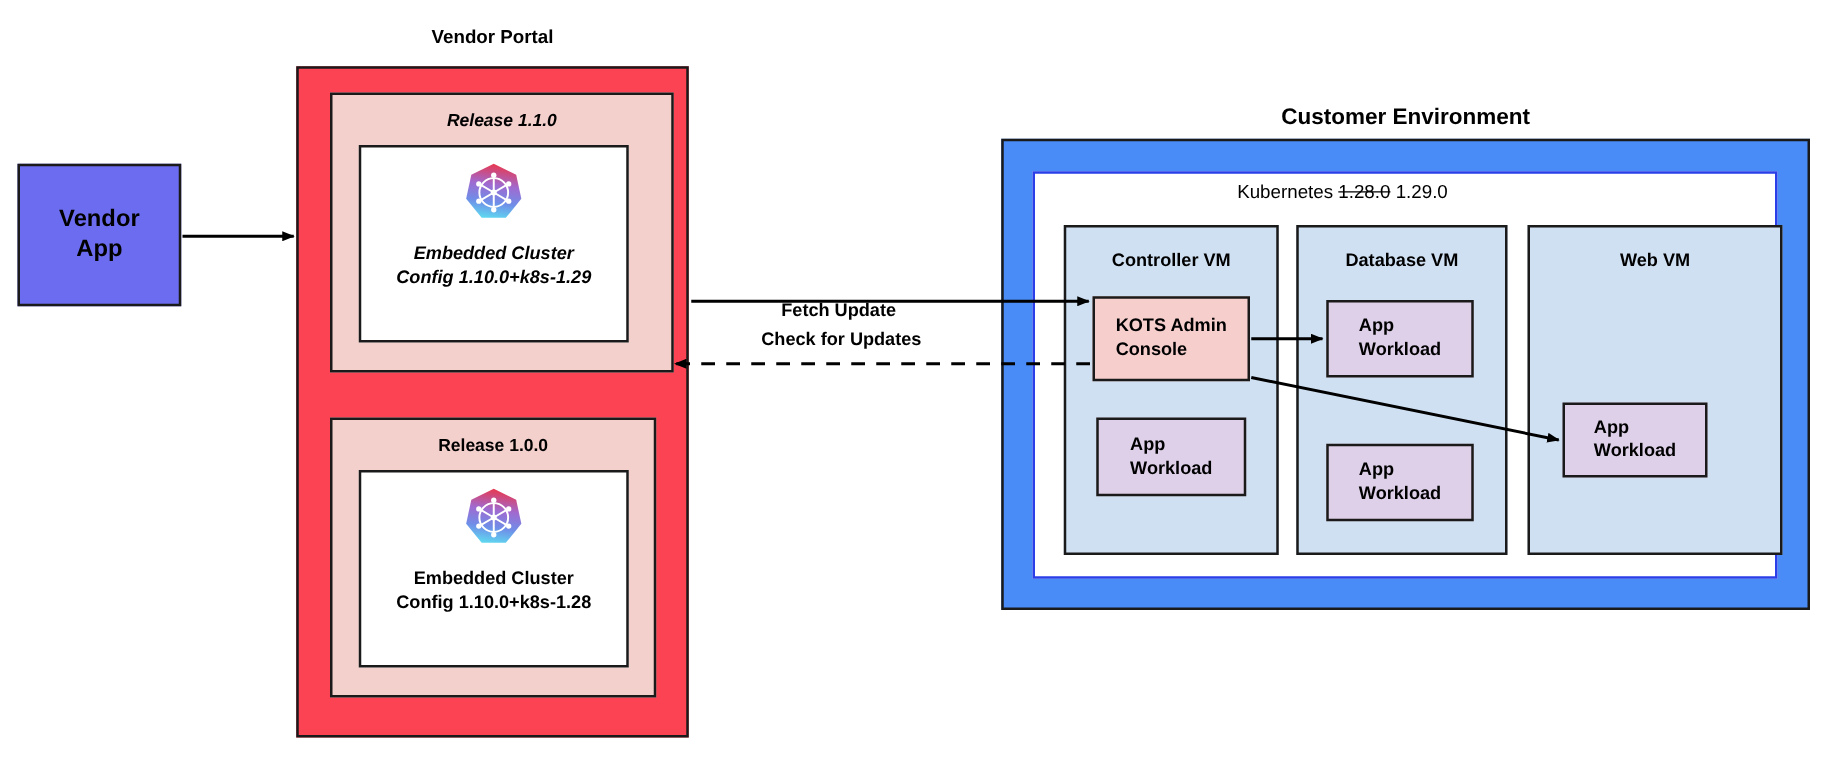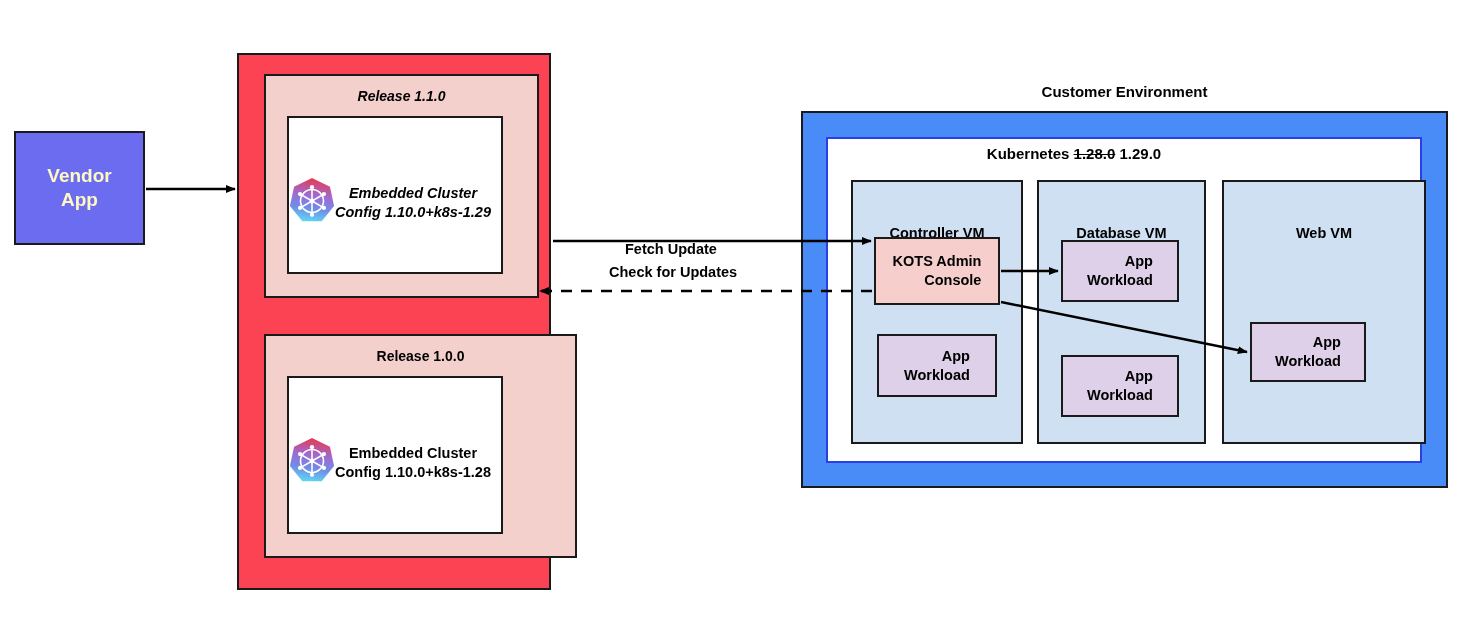--- a/index.html
+++ b/index.html
@@ -24,98 +24,98 @@
     line-height: 1.15;
   }
 
   
   .vendor-app {
     position: absolute;
     left: 14px; top: 131px; width: 131px; height: 114px;
     background: #6c6cf0;
     border: 2px solid #1a1a1a;
     display: flex; align-items: center; justify-content: center;
-    color: #fef9c3; font-weight: bold; font-size: 19px;
+    color: #000000; font-weight: bold; font-size: 19px;
     text-align: center; line-height: 1.25;
   }
 
   
   .portal-title { left: 237px; top: 21px; width: 314px; font-size: 15px; }
   .portal-box {
     position: absolute;
     left: 237px; top: 53px; width: 314px; height: 537px;
     background: #fc4354;
     border: 2px solid #1a1a1a;
   }
   .release-box {
     position: absolute;
     background: #f4d0cd;
     border: 2px solid #1a1a1a;
   }
   .release-1 { left: 264px; top: 74px; width: 275px; height: 224px; font-style: italic; }
-  .release-2 { left: 264px; top: 334px; width: 313px; height: 224px; }
+  .release-2 { left: 264px; top: 334px; width: 261px; height: 224px; }
   .release-title {
     position: absolute; left: 0; right: 0; top: 12px;
     text-align: center; font-weight: bold; font-size: 14px;
   }
   .ec-box {
     position: absolute;
     background: #ffffff;
     border: 2px solid #1a1a1a;
     left: 21px; top: 40px; width: 216px; height: 158px;
-    display: flex; 
+    display: flex; flex-direction: column;
     align-items: center; justify-content: flex-start;
   }
   .k8s-logo { margin-top: 12px; width: 46px; height: 48px; display: block; }
   .ec-label {
     margin-top: 16px;
     font-weight: bold; font-size: 14.5px;
     text-align: center; line-height: 1.32;
   }
 
   
-  .cust-title { left: 801px; top: 83px; width: 647px; font-size: 15px; }
+  .cust-title { left: 801px; top: 83px; width: 647px; font-size: 18px; }
   .cust-outer {
     position: absolute;
     left: 801px; top: 111px; width: 647px; height: 377px;
     background: #4a8cf7;
     border: 2px solid #1a1a1a;
   }
   .cust-inner {
     position: absolute;
     left: 826px; top: 137px; width: 596px; height: 326px;
     background: #ffffff;
     border: 2px solid #2a3fe8;
   }
   .k8s-version {
     position: absolute;
     left: 826px; top: 145px; width: 496px;
-    text-align: center; font-weight: bold; font-size: 15px;
+    text-align: center; font-weight: normal; font-size: 15px;
   }
   .k8s-version .old { text-decoration: line-through; }
 
   .vm-box {
     position: absolute;
     background: #cfe0f2;
     border: 2px solid #1a1a1a;
     top: 180px; height: 264px;
   }
   .vm-1 { left: 851px; width: 172px; }
   .vm-2 { left: 1037px; width: 169px; }
   .vm-3 { left: 1222px; width: 204px; }
   .vm-title {
     position: absolute; left: 0; right: 0; top: 19px;
-    text-align: center; font-weight: bold; font-size: 14.5px; margin-top: 24px;
+    text-align: center; font-weight: bold; font-size: 14.5px;
   }
 
   .inner-card {
     position: absolute;
     border: 2px solid #1a1a1a;
     display: flex; align-items: center; justify-content: center;
-    text-align: right; font-weight: bold; font-size: 14.5px;
+    text-align: left; font-weight: bold; font-size: 14.5px;
     line-height: 1.3;
   }
   .kots { background: #f6cfcd; left: 874px; top: 237px; width: 126px; height: 68px; }
   .wl-ctrl { background: #ded0e8; left: 877px; top: 334px; width: 120px; height: 63px; }
   .wl-db1  { background: #ded0e8; left: 1061px; top: 240px; width: 118px; height: 62px; }
   .wl-db2  { background: #ded0e8; left: 1061px; top: 355px; width: 118px; height: 62px; }
   .wl-web  { background: #ded0e8; left: 1250px; top: 322px; width: 116px; height: 60px; }
 
   
   .arrows { position: absolute; inset: 0; pointer-events: none; }
@@ -133,20 +133,21 @@
 
 <div class="stage">
 
   <div class="vendor-app">
     <div>
       <span>Vendor</span><br>
       <span>App</span>
     </div>
   </div>
 
+  <div class="lbl portal-title">Vendor Portal</div>
   <div class="portal-box"></div>
 
   <div class="release-box release-1">
     <div class="release-title">Release 1.1.0</div>
     <div class="ec-box">
       <svg class="k8s-logo" viewBox="0 0 100 104">
         <defs>
           <linearGradient id="kgrad1" x1="0.5" y1="0" x2="0.35" y2="1">
             <stop offset="0%" stop-color="#e8384f"></stop>
             <stop offset="38%" stop-color="#a06ad0"></stop>

